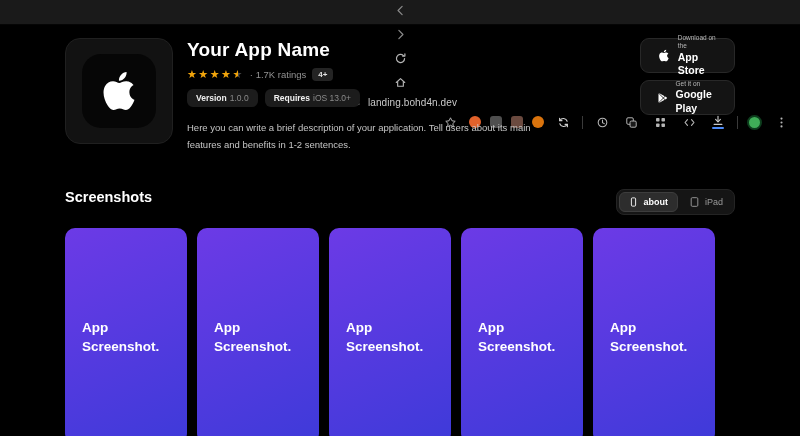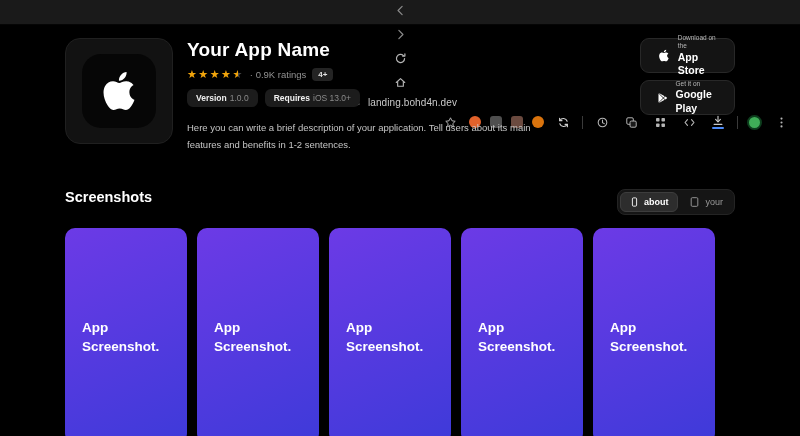--- a/index.html
+++ b/index.html
@@ -192,21 +192,21 @@
         <svg width="38" height="38" viewBox="0 0 24 24" fill="#ffffff">
           <path d="M12.152 6.896c-.948 0-2.415-1.078-3.96-1.04-2.04.027-3.91 1.183-4.961 3.014-2.117 3.675-.546 9.103 1.519 12.09 1.013 1.454 2.208 3.09 3.792 3.039 1.52-.065 2.09-.987 3.935-.987 1.831 0 2.35.987 3.96.948 1.637-.026 2.676-1.48 3.676-2.948 1.156-1.688 1.636-3.325 1.662-3.415-.039-.013-3.182-1.221-3.22-4.857-.026-3.04 2.48-4.494 2.597-4.559-1.429-2.09-3.623-2.324-4.39-2.376-2-.156-3.675 1.09-4.61 1.09zM15.53 3.83c.843-1.012 1.4-2.427 1.245-3.83-1.207.052-2.662.805-3.532 1.818-.78.896-1.454 2.338-1.273 3.714 1.338.104 2.715-.688 3.559-1.701"></path>
         </svg>
       </div>
     </div>
 
     <div class="app-info">
       <h1 class="app-title">Your App Name</h1>
       <div class="rating-row">
         <span class="stars"><span>★★★★</span><span class="star-half">★</span></span>
-        <span class="ratings-text">· 0.9K ratings</span>
+        <span class="ratings-text">· 1.7K ratings</span>
         <span class="age-badge">4+</span>
       </div>
       <div class="badge-row">
         <span class="pill"><span class="lbl">Version</span><span class="val">1.0.0</span></span>
         <span class="pill"><span class="lbl">Requires</span><span class="val">iOS 13.0+</span></span>
       </div>
       <p class="description">Here you can write a brief description of your application. Tell users about its main features and benefits in 1-2 sentences.</p>
     </div>
 
     <div class="store-col">
@@ -237,21 +237,21 @@
       <span class="seg active">
         <svg width="9" height="12" viewBox="0 0 12 14" fill="none" stroke="#ffffff" stroke-width="1.2">
             <rect x="3.2" y="1.5" width="5.6" height="11" rx="1.4"></rect>
           </svg>
         <span>about</span>
       </span>
       <span class="seg">
         <svg width="11" height="12" viewBox="0 0 14 14" fill="none" stroke="#9a9a9a" stroke-width="1.2">
             <rect x="2.8" y="1.5" width="8.4" height="11" rx="1.4"></rect>
           </svg>
-        <span>your</span>
+        <span>iPad</span>
       </span>
     </div>
   </div>
 
   <div class="cards">
     <div class="shot-card"><span>App</span><br><span>Screenshot.</span></div>
     <div class="shot-card"><span>App</span><br><span>Screenshot.</span></div>
     <div class="shot-card"><span>App</span><br><span>Screenshot.</span></div>
     <div class="shot-card"><span>App</span><br><span>Screenshot.</span></div>
     <div class="shot-card"><span>App</span><br><span>Screenshot.</span></div>

